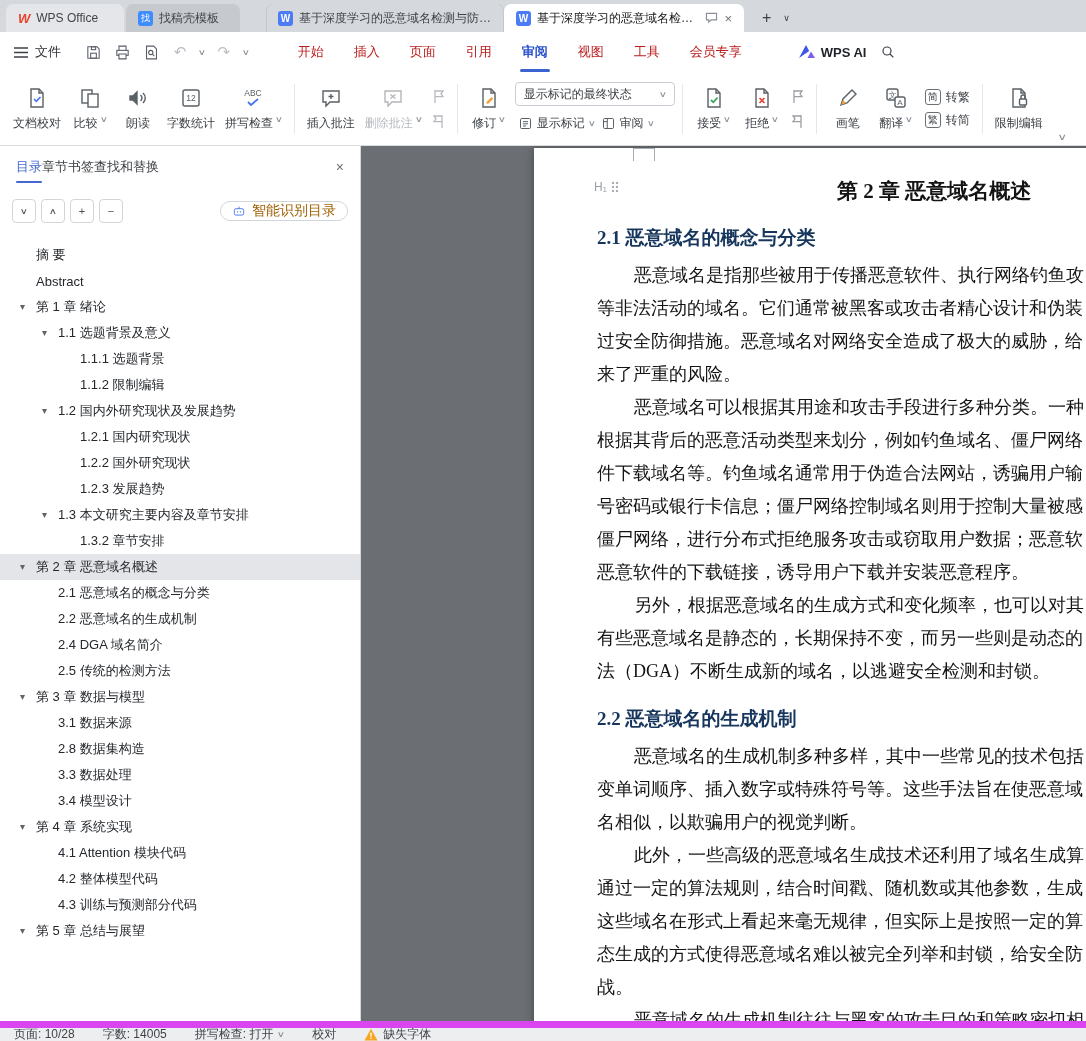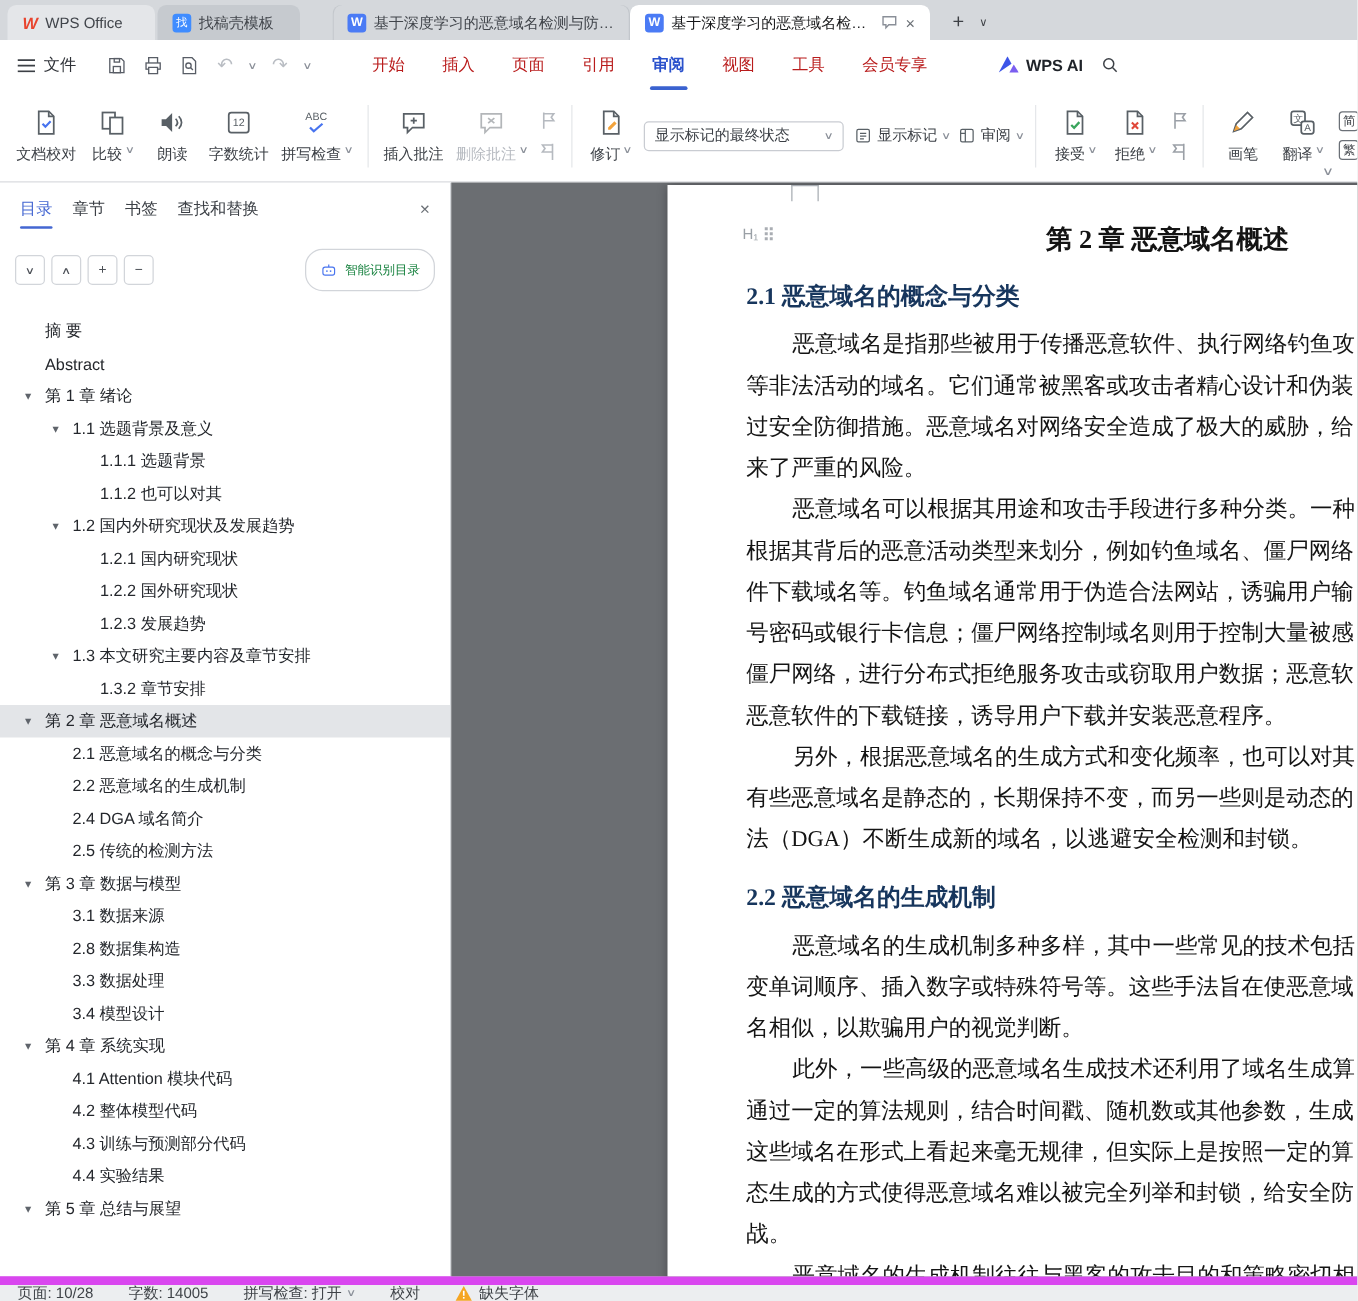--- a/index.html
+++ b/index.html
@@ -44,47 +44,47 @@
   .ribbon { height:74px; background:#fff; border-bottom:1px solid #dadce0; display:flex; align-items:center;
             padding:0 8px; position:relative; overflow:hidden; flex:0 0 auto; }
   .rsep { width:1px; height:50px; background:#e5e7ea; margin:0 7px; flex:0 0 auto; }
   .rbtn { min-width:48px; height:64px; display:flex; flex-direction:column; align-items:center; justify-content:center;
           gap:5px; padding:0 5px; border-radius:4px; flex:0 0 auto; }
   .rbtn .lbl { font-size:12px; color:#3c4046; display:flex; gap:3px; white-space:nowrap; }
   .rbtn.disabled .lbl { color:#b6bac0; }
   .rbtn.disabled svg { opacity:.45; }
   .flagcol { display:flex; flex-direction:column; gap:10px; padding:0 5px; flex:0 0 auto; }
   .flagcol svg { display:block; }
-  .trackcol { display:flex; flex-direction:row; gap:5px; flex:0 0 auto; margin-left:2px;justify-content:space-between; }
+  .trackcol { display:flex; flex-direction:column; gap:5px; flex:0 0 auto; margin-left:2px;justify-content:space-between; }
   .select { width:160px; height:24px; border:1px solid #c9ccd2; border-radius:4px; display:flex; align-items:center;
             justify-content:space-between; padding:0 8px; font-size:12px; color:#3c4046; background:#fff; }
   .subrow { display:flex; gap:0; align-items:center; }
   .subbtn { height:24px; display:flex; align-items:center; gap:4px; font-size:12px; color:#3c4046; padding:0 3px; }
   .convcol { display:flex; flex-direction:column; gap:6px; padding:0 5px; flex:0 0 auto; }
   .convrow { display:flex; align-items:center; gap:5px; font-size:12px; color:#3c4046; }
   .conv-ico { width:16px; height:16px; border:1px solid #6b7077; border-radius:3px; font-size:10px; color:#3c4046;
               display:flex; align-items:center; justify-content:center; }
   .ribbon-collapse { position:absolute; right:20px; bottom:3px; font-size:9px; color:#8a8f98; transform:scaleX(1.5); }
 
   
   .content { flex:1; display:flex; min-height:0; }
 
   
   .sidebar { width:361px; background:#fff; border-right:1px solid #d4d7db; display:flex; flex-direction:column; flex:0 0 auto; }
-  .panel-tabs { height:42px; display:flex; align-items:center; padding:0 16px; gap:16px; font-size:13px; color:#3c4046; flex:0 0 auto; }
+  .panel-tabs { height:42px; display:flex; align-items:center; padding:0 16px; gap:0; font-size:13px; color:#3c4046; flex:0 0 auto; }
   .ptab { height:42px; display:flex; align-items:center; position:relative; }
   .ptab.active { color:#4467d2; }
   .ptab.active::after { content:""; position:absolute; left:0; right:0; bottom:5px; height:2px; background:#4467d2; border-radius:1px; }
   .panel-close { margin-left:auto; color:#6b7076; font-size:14px; }
   .toc-controls { display:flex; align-items:center; padding:11px 12px 9px 12px; gap:5px; flex:0 0 auto; }
   .sq { width:24px; height:24px; border:1px solid #d2d5da; border-radius:4px; background:#fff; color:#4b4f56;
         display:flex; align-items:center; justify-content:center; font-size:11px; }
   .sq .caret { color:#4b4f56; font-size:8px; }
-  .smart { margin-left:auto; height:34px; border:1px solid #d2d5da; border-radius:14px; display:flex; align-items:center;
-           gap:6px; padding:0 11px; font-size:10px; color:#15803d; background:#fff; }
+  .smart { margin-left:auto; height:20px; border:1px solid #d2d5da; border-radius:14px; display:flex; align-items:center;
+           gap:6px; padding:0 11px; font-size:14px; color:#a16207; background:#fff; }
   .toc-list { flex:1; overflow:hidden; padding-top:10px; }
   .toc-item { height:26px; display:flex; align-items:center; font-size:13px; color:#24272c; position:relative; white-space:nowrap; }
   .toc-item.lvl0 { padding-left:36px; }
   .toc-item.lvl1 { padding-left:58px; }
   .toc-item.lvl2 { padding-left:80px; }
   .toc-item .tri { position:absolute; font-size:10px; color:#5f646b; top:7px; }
   .toc-item.lvl0 .tri { left:20px; }
   .toc-item.lvl1 .tri { left:42px; }
   .toc-item.selected { background:#e3e5e8; }
 
@@ -453,21 +453,21 @@
             <span>第 1 章 绪论</span>
           </div>
           <div class="toc-item lvl1">
             <span class="tri">▾</span>
             <span>1.1 选题背景及意义</span>
           </div>
           <div class="toc-item lvl2">
             <span>1.1.1 选题背景</span>
           </div>
           <div class="toc-item lvl2">
-            <span>1.1.2 也可以对其</span>
+            <span>1.1.2 限制编辑</span>
           </div>
           <div class="toc-item lvl1">
             <span class="tri">▾</span>
             <span>1.2 国内外研究现状及发展趋势</span>
           </div>
           <div class="toc-item lvl2">
             <span>1.2.1 国内研究现状</span>
           </div>
           <div class="toc-item lvl2">
             <span>1.2.2 国外研究现状</span>
@@ -519,23 +519,20 @@
             <span>第 4 章 系统实现</span>
           </div>
           <div class="toc-item lvl1">
             <span>4.1 Attention 模块代码</span>
           </div>
           <div class="toc-item lvl1">
             <span>4.2 整体模型代码</span>
           </div>
           <div class="toc-item lvl1">
             <span>4.3 训练与预测部分代码</span>
-          </div>
-          <div class="toc-item lvl1">
-            <span>4.4 实验结果</span>
           </div>
           <div class="toc-item lvl0">
             <span class="tri">▾</span>
             <span>第 5 章 总结与展望</span>
           </div>
         </div>
     </aside>
 
     <div class="canvas">
       <div class="page">

